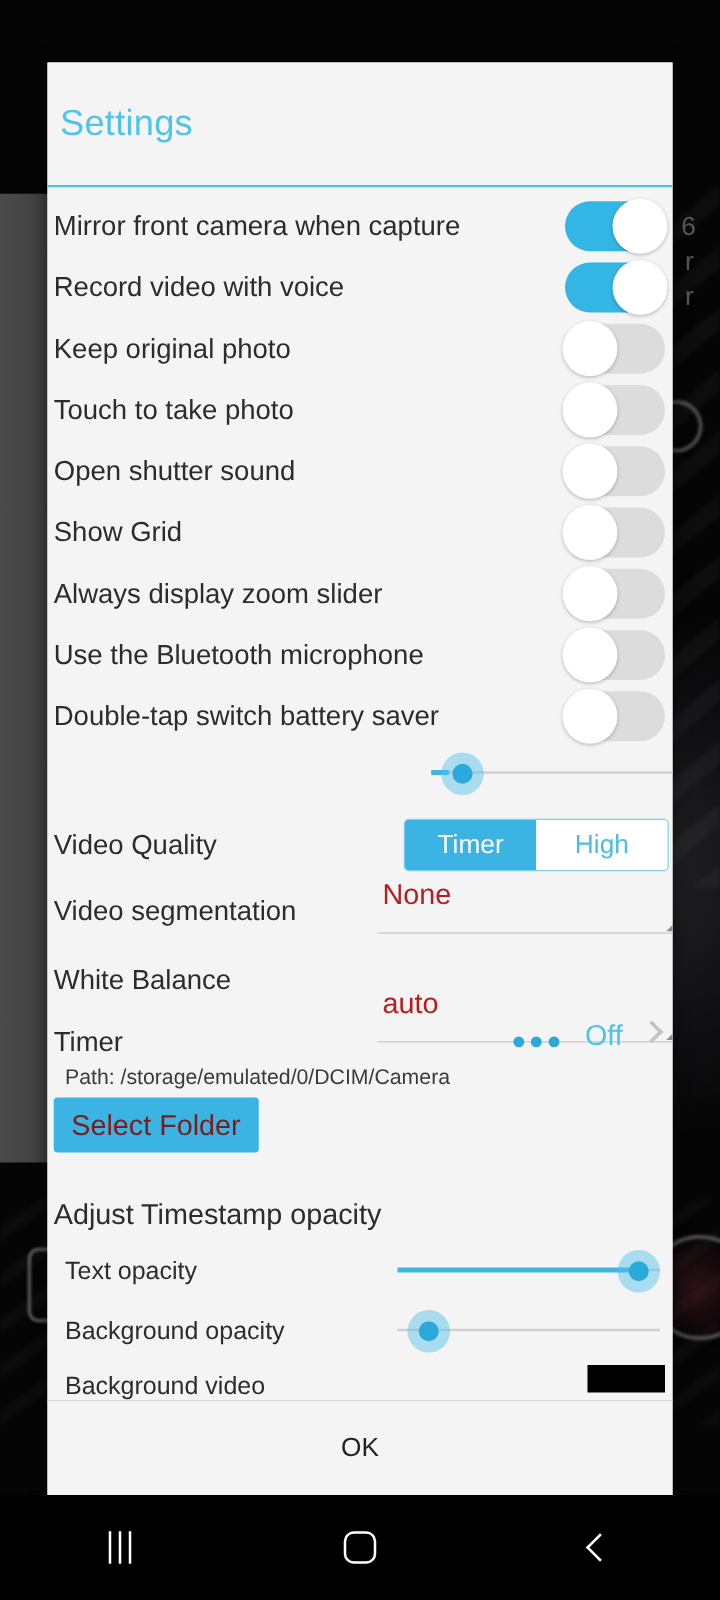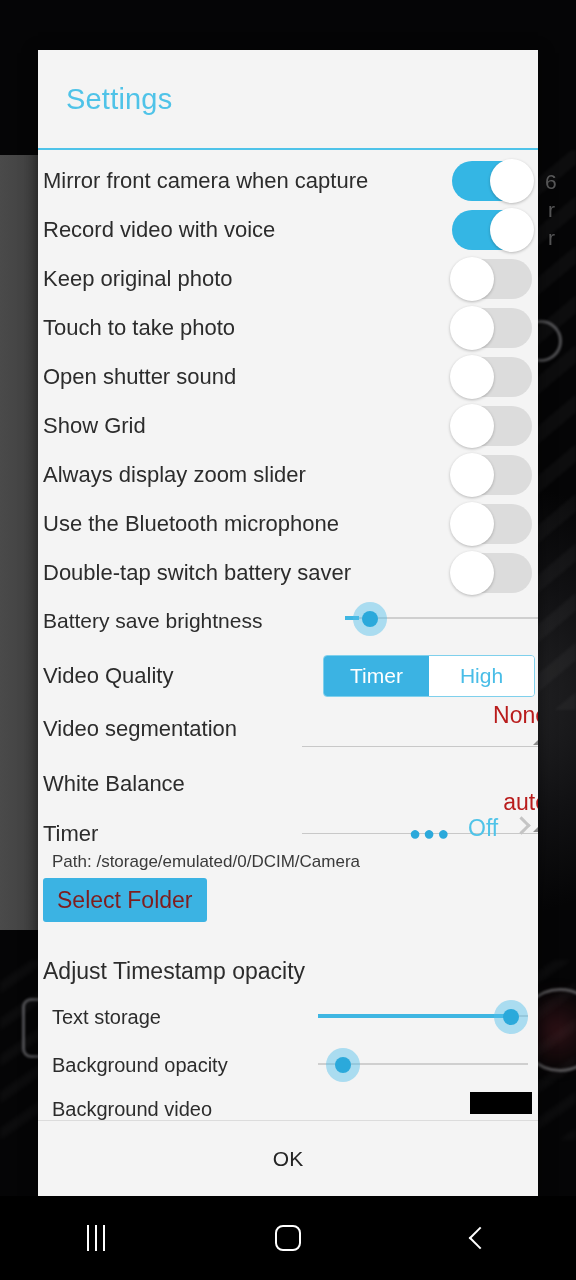--- a/index.html
+++ b/index.html
@@ -85,31 +85,30 @@
     box-shadow: 0 3px 14px rgba(0,0,0,0.55);
   }
   .dlg-header {
     height: 100px;
     flex: 0 0 100px;
     background: #f4f4f4;
     border-bottom: 2px solid #4ec3e9;
     display: flex; align-items: center;
   }
   .dlg-title {
-    margin-left: 28px;
+    margin-left: 10px;
     color: #4fc3e8;
     font-size: 29px;
     letter-spacing: 0.2px;
   }
   .dlg-body {
     flex: 1 1 auto;
     position: relative;
     overflow: hidden;
     background: #f4f4f4;
-    text-align: right;
   }
   .dlg-footer {
     flex: 0 0 76px;
     border-top: 1px solid #dcdcdc;
     display: flex; align-items: center; justify-content: center;
     background: #f4f4f4;
   }
   .ok-label {
     font-size: 21px;
     color: #242424;
@@ -359,23 +358,20 @@
           </div>
       </div>
 
       <div class="row" style="top:398px; height:50px;">
         <div class="row-label" style="margin-left:5px;">Double-tap switch battery saver</div>
         <div class="toggle off" style="left:414px; top:5px;">
             <div class="knob"></div>
           </div>
       </div>
 
-      <div class="row" style="top:448px; height:46px;">
-        <div class="row-label" style="margin-left:5px; font-size:21px;">Battery save brightness</div>
-      </div>
       <div class="slider-wrap" style="left:307px; top:448px; width:205px;">
         <div class="track"></div>
         <div class="track-fill" style="width:14px;"></div>
         <div class="thumb-halo" style="left:8px;"></div>
         <div class="thumb-dot" style="left:17px;"></div>
       </div>
 
       <div class="row" style="top:502px; height:48px;">
         <div class="row-label" style="margin-left:5px;">Video Quality</div>
       </div>
@@ -407,21 +403,21 @@
       </div>
       <div class="dots" style="left:371px; top:672px;">●●●</div>
       <div class="timer-val" style="left:430px; top:665px;">Off</div>
       <div class="chev" style="left:477px; top:669px;"></div>
 
       <div class="path-text" style="left:14px; top:702px;">Path: /storage/emulated/0/DCIM/Camera</div>
       <div class="folder-btn" style="left:5px; top:728px;">Select Folder</div>
 
       <div class="section-title" style="left:5px; top:808px;">Adjust Timestamp opacity</div>
 
-      <div class="sub-label" style="left:14px; top:856px;">Text storage</div>
+      <div class="sub-label" style="left:14px; top:856px;">Text opacity</div>
       <div class="slider-wrap" style="left:280px; top:846px; width:210px;">
         <div class="track"></div>
         <div class="track-fill" style="width:192px;"></div>
         <div class="thumb-halo" style="left:176px;"></div>
         <div class="thumb-dot" style="left:185px;"></div>
       </div>
 
       <div class="sub-label" style="left:14px; top:904px;">Background opacity</div>
       <div class="slider-wrap" style="left:280px; top:894px; width:210px;">
         <div class="track"></div>

